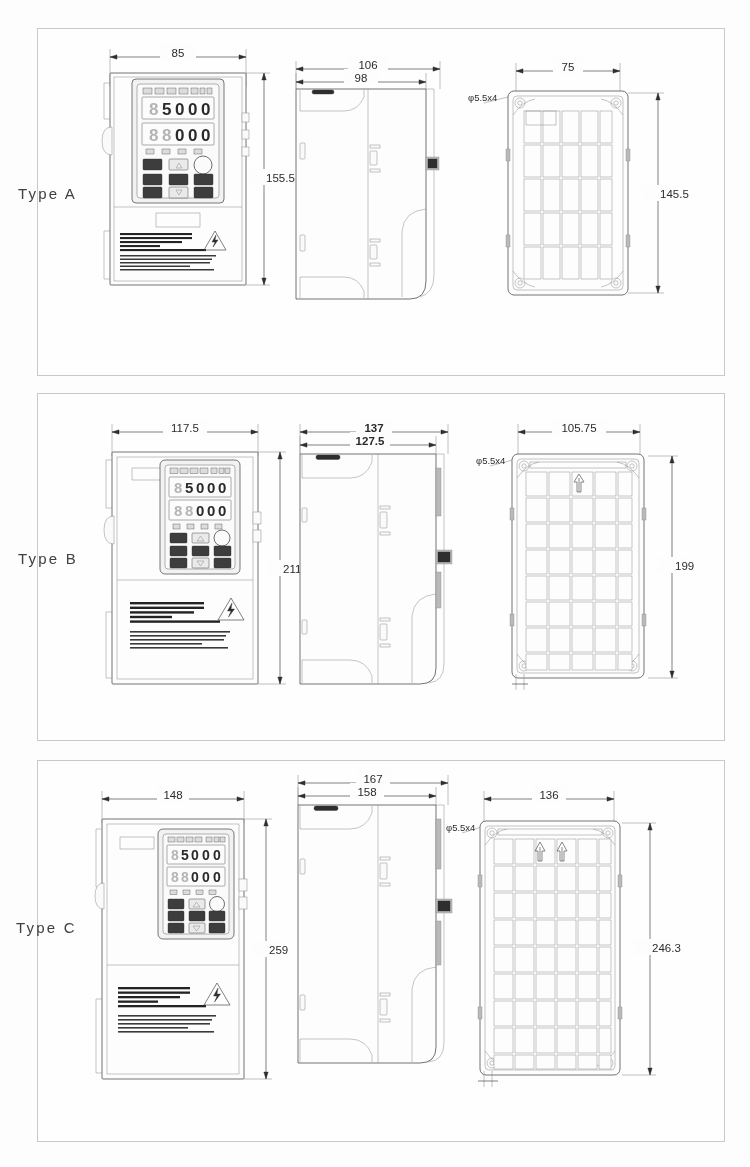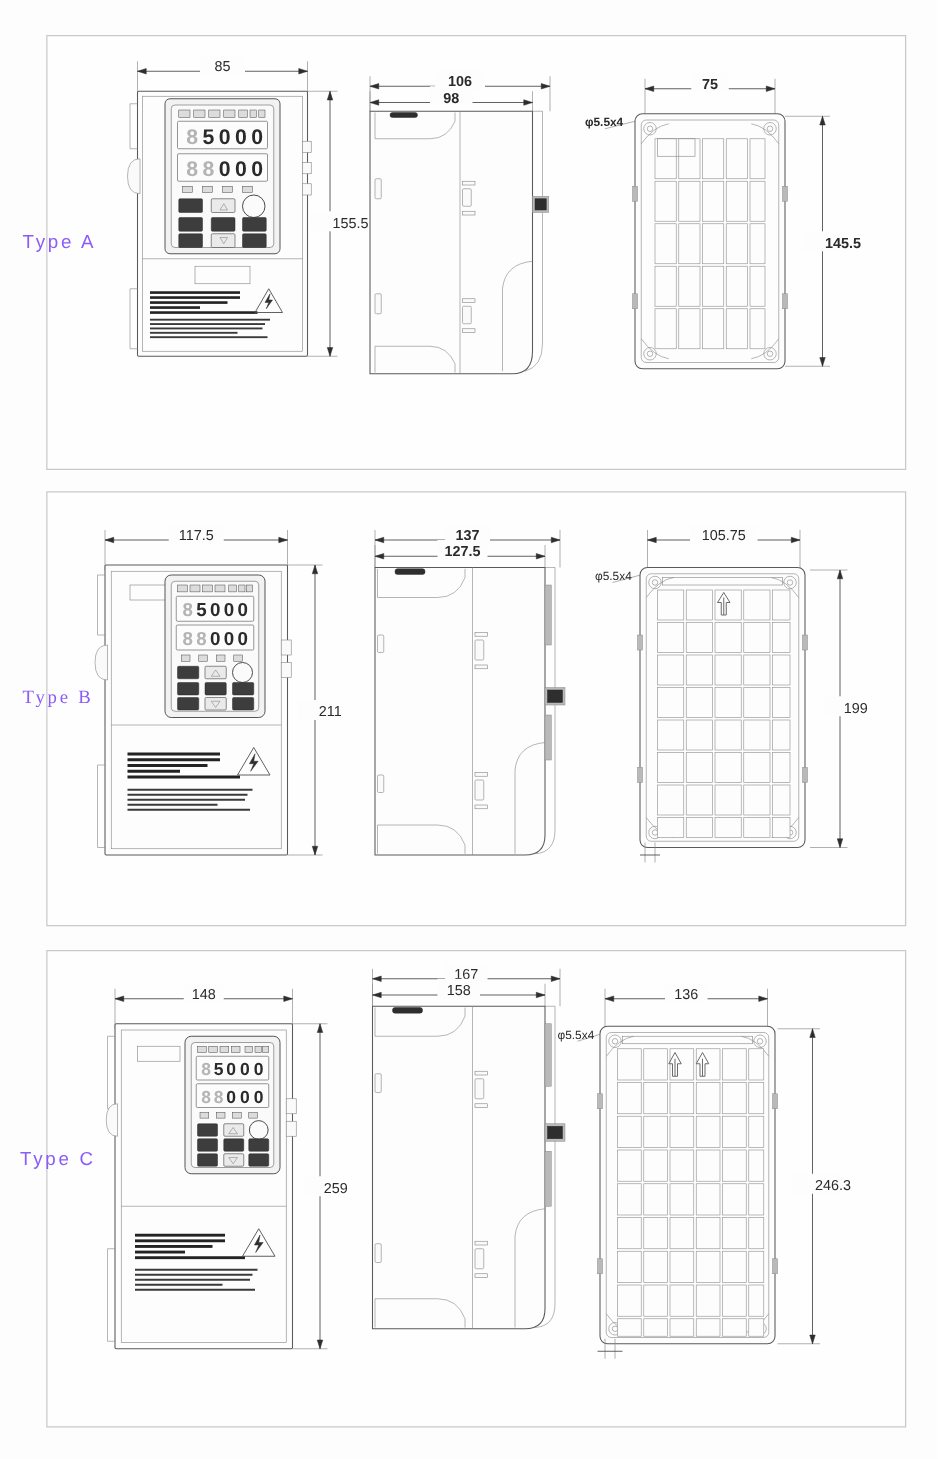--- a/index.html
+++ b/index.html
@@ -24,21 +24,21 @@
     box-sizing:border-box;
   }
   #panel-a{top:28px;height:348px;}
   #panel-b{top:393px;height:348px;}
   #panel-c{top:760px;height:382px;}
 
   .type-label{
     position:absolute;
     font-size:15px;
     letter-spacing:2.2px;
-    color:#8b5cf6;
+    color:#404040;
     font-weight:400;
     white-space:nowrap;
   }
   .view{position:absolute;}
   svg{display:block;overflow:visible;}
 
   .dimtxt{
     font-family:"Liberation Sans", sans-serif;
     font-size:11.5px;
     fill:#2b2b2b;
@@ -185,21 +185,21 @@
             <rect class="warn-line" x="0" y="36" width="94" height="1.5"></rect>
           </g>
           <g transform="translate(84,-2)">
             <path class="tri" d="M11,0 L22,19 L0,19 Z"></path>
             <path class="dark" d="M12,4 L8,11 L11,11 L9,16 L14,9 L11,9 Z"></path>
           </g>
         </g>
       </svg>
     </div>
 
-    <div class="view" style="left:240px;top:20px;font-weight:bold;">
+    <div class="view" style="left:240px;top:20px;">
       <svg width="190" height="290" viewBox="0 0 190 290">
         <g>
           <line class="extline" x1="18" y1="12" x2="18" y2="40"></line>
           <line class="extline" x1="162" y1="12" x2="162" y2="40"></line>
           <line class="dimline" x1="18" y1="20" x2="162" y2="20"></line>
           <path class="dark" d="M18,20 l7,-2.2 l0,4.4 z"></path>
           <path class="dark" d="M162,20 l-7,-2.2 l0,4.4 z"></path>
           <rect x="70" y="7" width="40" height="16" fill="#fdfdfd"></rect>
           <text class="dimtxt" x="90" y="20" text-anchor="middle">106</text>
         </g>
@@ -236,21 +236,21 @@
 
           <path class="thin" d="M148,40 L156,40 L156,226 Q156,244 142,248"></path>
           <rect class="grey" x="148" y="108" width="13" height="13"></rect>
           <rect class="dark" x="150" y="110" width="9" height="9"></rect>
 
           <path class="thin" d="M148,160 q-22,2 -24,22 L124,248"></path>
         </g>
       </svg>
     </div>
 
-    <div class="view" style="left:430px;top:20px;font-weight:bold;">
+    <div class="view" style="left:430px;top:20px;">
       <svg width="240" height="290" viewBox="0 0 240 290">
         <g>
           <line class="extline" x1="48" y1="14" x2="48" y2="44"></line>
           <line class="extline" x1="152" y1="14" x2="152" y2="44"></line>
           <line class="dimline" x1="48" y1="22" x2="152" y2="22"></line>
           <path class="dark" d="M48,22 l7,-2.2 l0,4.4 z"></path>
           <path class="dark" d="M152,22 l-7,-2.2 l0,4.4 z"></path>
           <rect x="85" y="9" width="30" height="16" fill="#fdfdfd"></rect>
           <text class="dimtxt" x="100" y="22" text-anchor="middle">75</text>
         </g>
@@ -317,23 +317,23 @@
           <rect class="grey" x="38" y="100" width="4" height="12"></rect>
           <rect class="grey" x="158" y="100" width="4" height="12"></rect>
           <rect class="grey" x="38" y="186" width="4" height="12"></rect>
           <rect class="grey" x="158" y="186" width="4" height="12"></rect>
         </g>
       </svg>
     </div>
   </div>
 
   <div class="panel" id="panel-b">
-    <div class="type-label" style="left:-20px;top:156px;font-family:Liberation Serif, serif;">Type B</div>
-
-    <div class="view" style="left:24px;top:18px;">
+    <div class="type-label" style="left:-20px;top:156px;">Type B</div>
+
+    <div class="view" style="left:52px;top:18px;">
       <svg width="210" height="300" viewBox="0 0 210 300">
         <g>
           <line class="extline" x1="22" y1="12" x2="22" y2="44"></line>
           <line class="extline" x1="168" y1="12" x2="168" y2="44"></line>
           <line class="dimline" x1="22" y1="20" x2="168" y2="20"></line>
           <path class="dark" d="M22,20 l7,-2.2 l0,4.4 z"></path>
           <path class="dark" d="M168,20 l-7,-2.2 l0,4.4 z"></path>
           <rect x="73" y="7" width="44" height="16" fill="#fdfdfd"></rect>
           <text class="dimtxt" x="95" y="20" text-anchor="middle">117.5</text>
         </g>
@@ -572,21 +572,21 @@
           <line class="extline" x1="48" y1="262" x2="48" y2="278"></line>
           <line class="dimline" x1="36" y1="272" x2="52" y2="272"></line>
         </g>
       </svg>
     </div>
   </div>
 
   <div class="panel" id="panel-c">
     <div class="type-label" style="left:-22px;top:158px;">Type C</div>
 
-    <div class="view" style="left:26px;top:18px;">
+    <div class="view" style="left:36px;top:18px;">
       <svg width="215" height="330" viewBox="0 0 215 330">
         <g>
           <line class="extline" x1="28" y1="12" x2="28" y2="44"></line>
           <line class="extline" x1="170" y1="12" x2="170" y2="44"></line>
           <line class="dimline" x1="28" y1="20" x2="170" y2="20"></line>
           <path class="dark" d="M28,20 l7,-2.2 l0,4.4 z"></path>
           <path class="dark" d="M170,20 l-7,-2.2 l0,4.4 z"></path>
           <rect x="83" y="7" width="32" height="16" fill="#fdfdfd"></rect>
           <text class="dimtxt" x="99" y="20" text-anchor="middle">148</text>
         </g>

